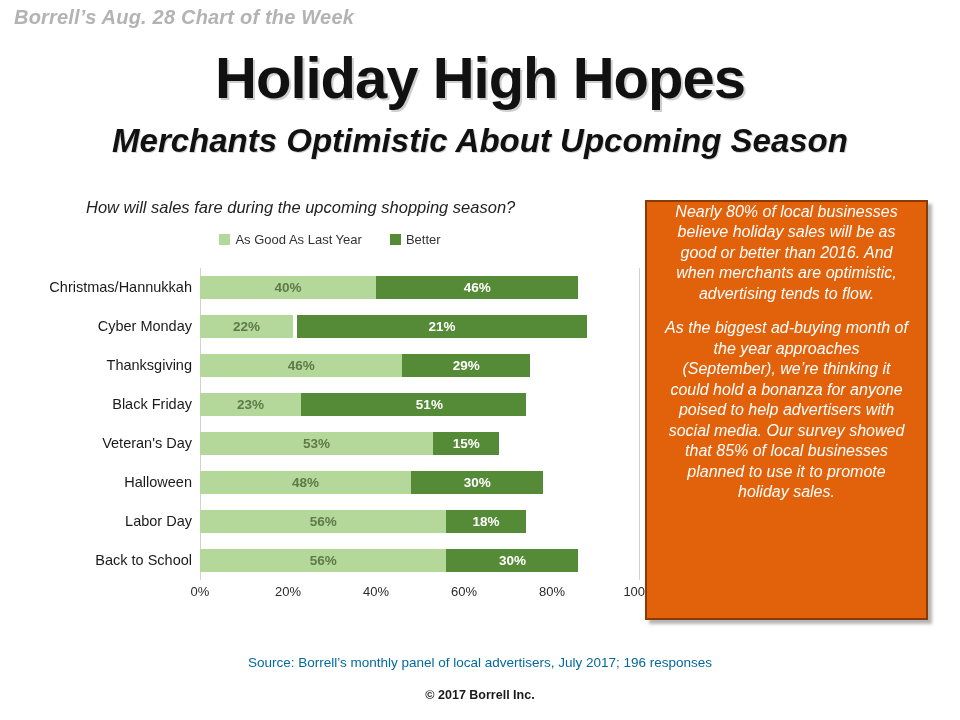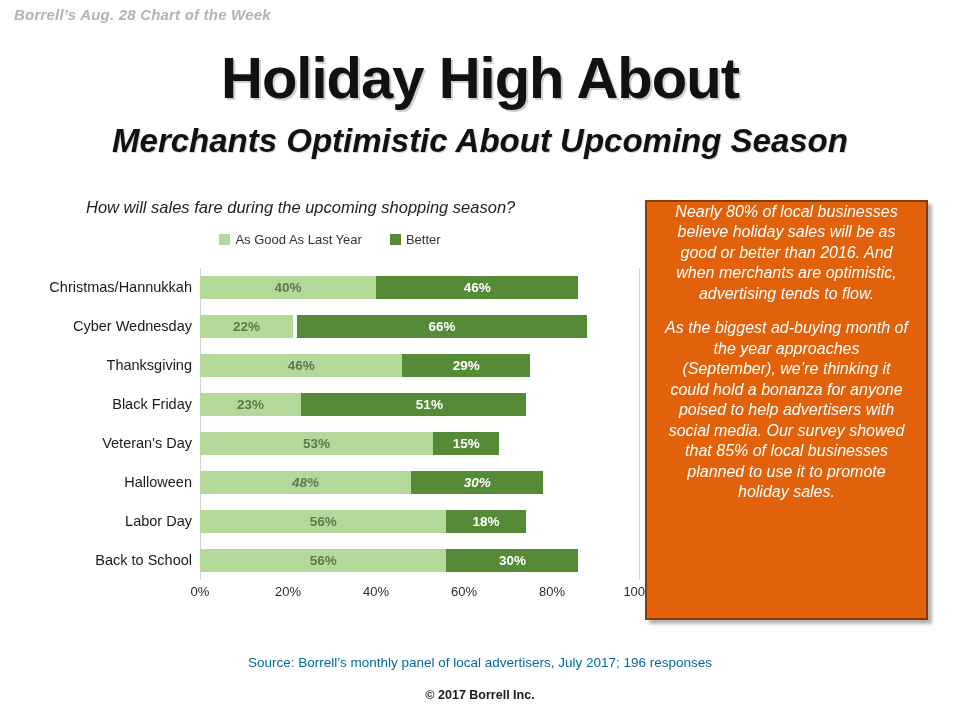--- a/index.html
+++ b/index.html
@@ -5,21 +5,21 @@
   html,body{margin:0;padding:0;}
   body{
     width:960px;height:720px;
     background:#ffffff;
     font-family:"Liberation Sans", sans-serif;
     position:relative;
     overflow:hidden;
   }
   .kicker{
     position:absolute;left:14px;top:6px;
-    font-style:italic;font-weight:bold;font-size:15px;
+    font-style:italic;font-weight:bold;font-size:20px;
     color:#b3b3b3;letter-spacing:.2px;
   }
   .title{
     position:absolute;top:44px;left:0;width:960px;text-align:center;
     font-size:58px;font-weight:bold;color:#111111;
     text-shadow:2px 2px 0 #cfcfcf;
     letter-spacing:-1px;
   }
   .subtitle{
     position:absolute;top:122px;left:0;width:960px;text-align:center;
@@ -103,40 +103,40 @@
   }
   .copyright{
     position:absolute;left:0;top:688px;width:960px;text-align:center;
     font-size:12.5px;font-weight:bold;color:#1a1a1a;
   }
 </style>
 </head>
 <body>
 
 <div class="kicker">Borrell’s Aug. 28 Chart of the Week</div>
-<div class="title">Holiday High About</div>
+<div class="title">Holiday High Hopes</div>
 <div class="subtitle">Merchants Optimistic About Upcoming Season</div>
 <div class="question">How will sales fare during the upcoming shopping season?</div>
 
 <div class="chart">
   <div class="legend" id="legend"><span class="item"><span class="sw" style="background: rgb(180, 215, 154);"></span><span>As Good As Last Year</span></span><span class="item"><span class="sw" style="background: rgb(85, 139, 54);"></span><span>Better</span></span></div>
   <div class="plot"></div>
   <div class="rowwrap" id="rows">
       <div class="row">
         <div class="cat">Christmas/Hannukkah</div>
         <div class="bars" style="width: 378.4px;">
           <div class="seg good" style="left: 0px; width: 176px;">40%</div>
           <div class="seg better" style="left: 176px; width: 202.4px;">46%</div>
         </div>
       </div>
       <div class="row">
-        <div class="cat">Cyber Wednesday</div>
+        <div class="cat">Cyber Monday</div>
         <div class="bars" style="width: 387.2px;">
           <div class="seg good" style="left: 0px; width: 93px;">22%</div>
-          <div class="seg better" style="left: 96.8px; width: 290.4px;">66%</div>
+          <div class="seg better" style="left: 96.8px; width: 290.4px;">21%</div>
         </div>
       </div>
       <div class="row">
         <div class="cat">Thanksgiving</div>
         <div class="bars" style="width: 330px;">
           <div class="seg good" style="left: 0px; width: 202.4px;">46%</div>
           <div class="seg better" style="left: 202.4px; width: 127.6px;">29%</div>
         </div>
       </div>
       <div class="row">
@@ -148,21 +148,21 @@
       </div>
       <div class="row">
         <div class="cat">Veteran's Day</div>
         <div class="bars" style="width: 299.2px;">
           <div class="seg good" style="left: 0px; width: 233.2px;">53%</div>
           <div class="seg better" style="left: 233.2px; width: 66px;">15%</div>
         </div>
       </div>
       <div class="row">
         <div class="cat">Halloween</div>
-        <div class="bars" style="width: 372px; font-style: italic;">
+        <div class="bars" style="width: 372px;">
           <div class="seg good" style="left: 0px; width: 211.2px;">48%</div>
           <div class="seg better" style="left: 211.2px; width: 132px;">30%</div>
         </div>
       </div>
       <div class="row">
         <div class="cat">Labor Day</div>
         <div class="bars" style="width: 325.6px;">
           <div class="seg good" style="left: 0px; width: 246.4px;">56%</div>
           <div class="seg better" style="left: 246.4px; width: 79.2px;">18%</div>
         </div>

